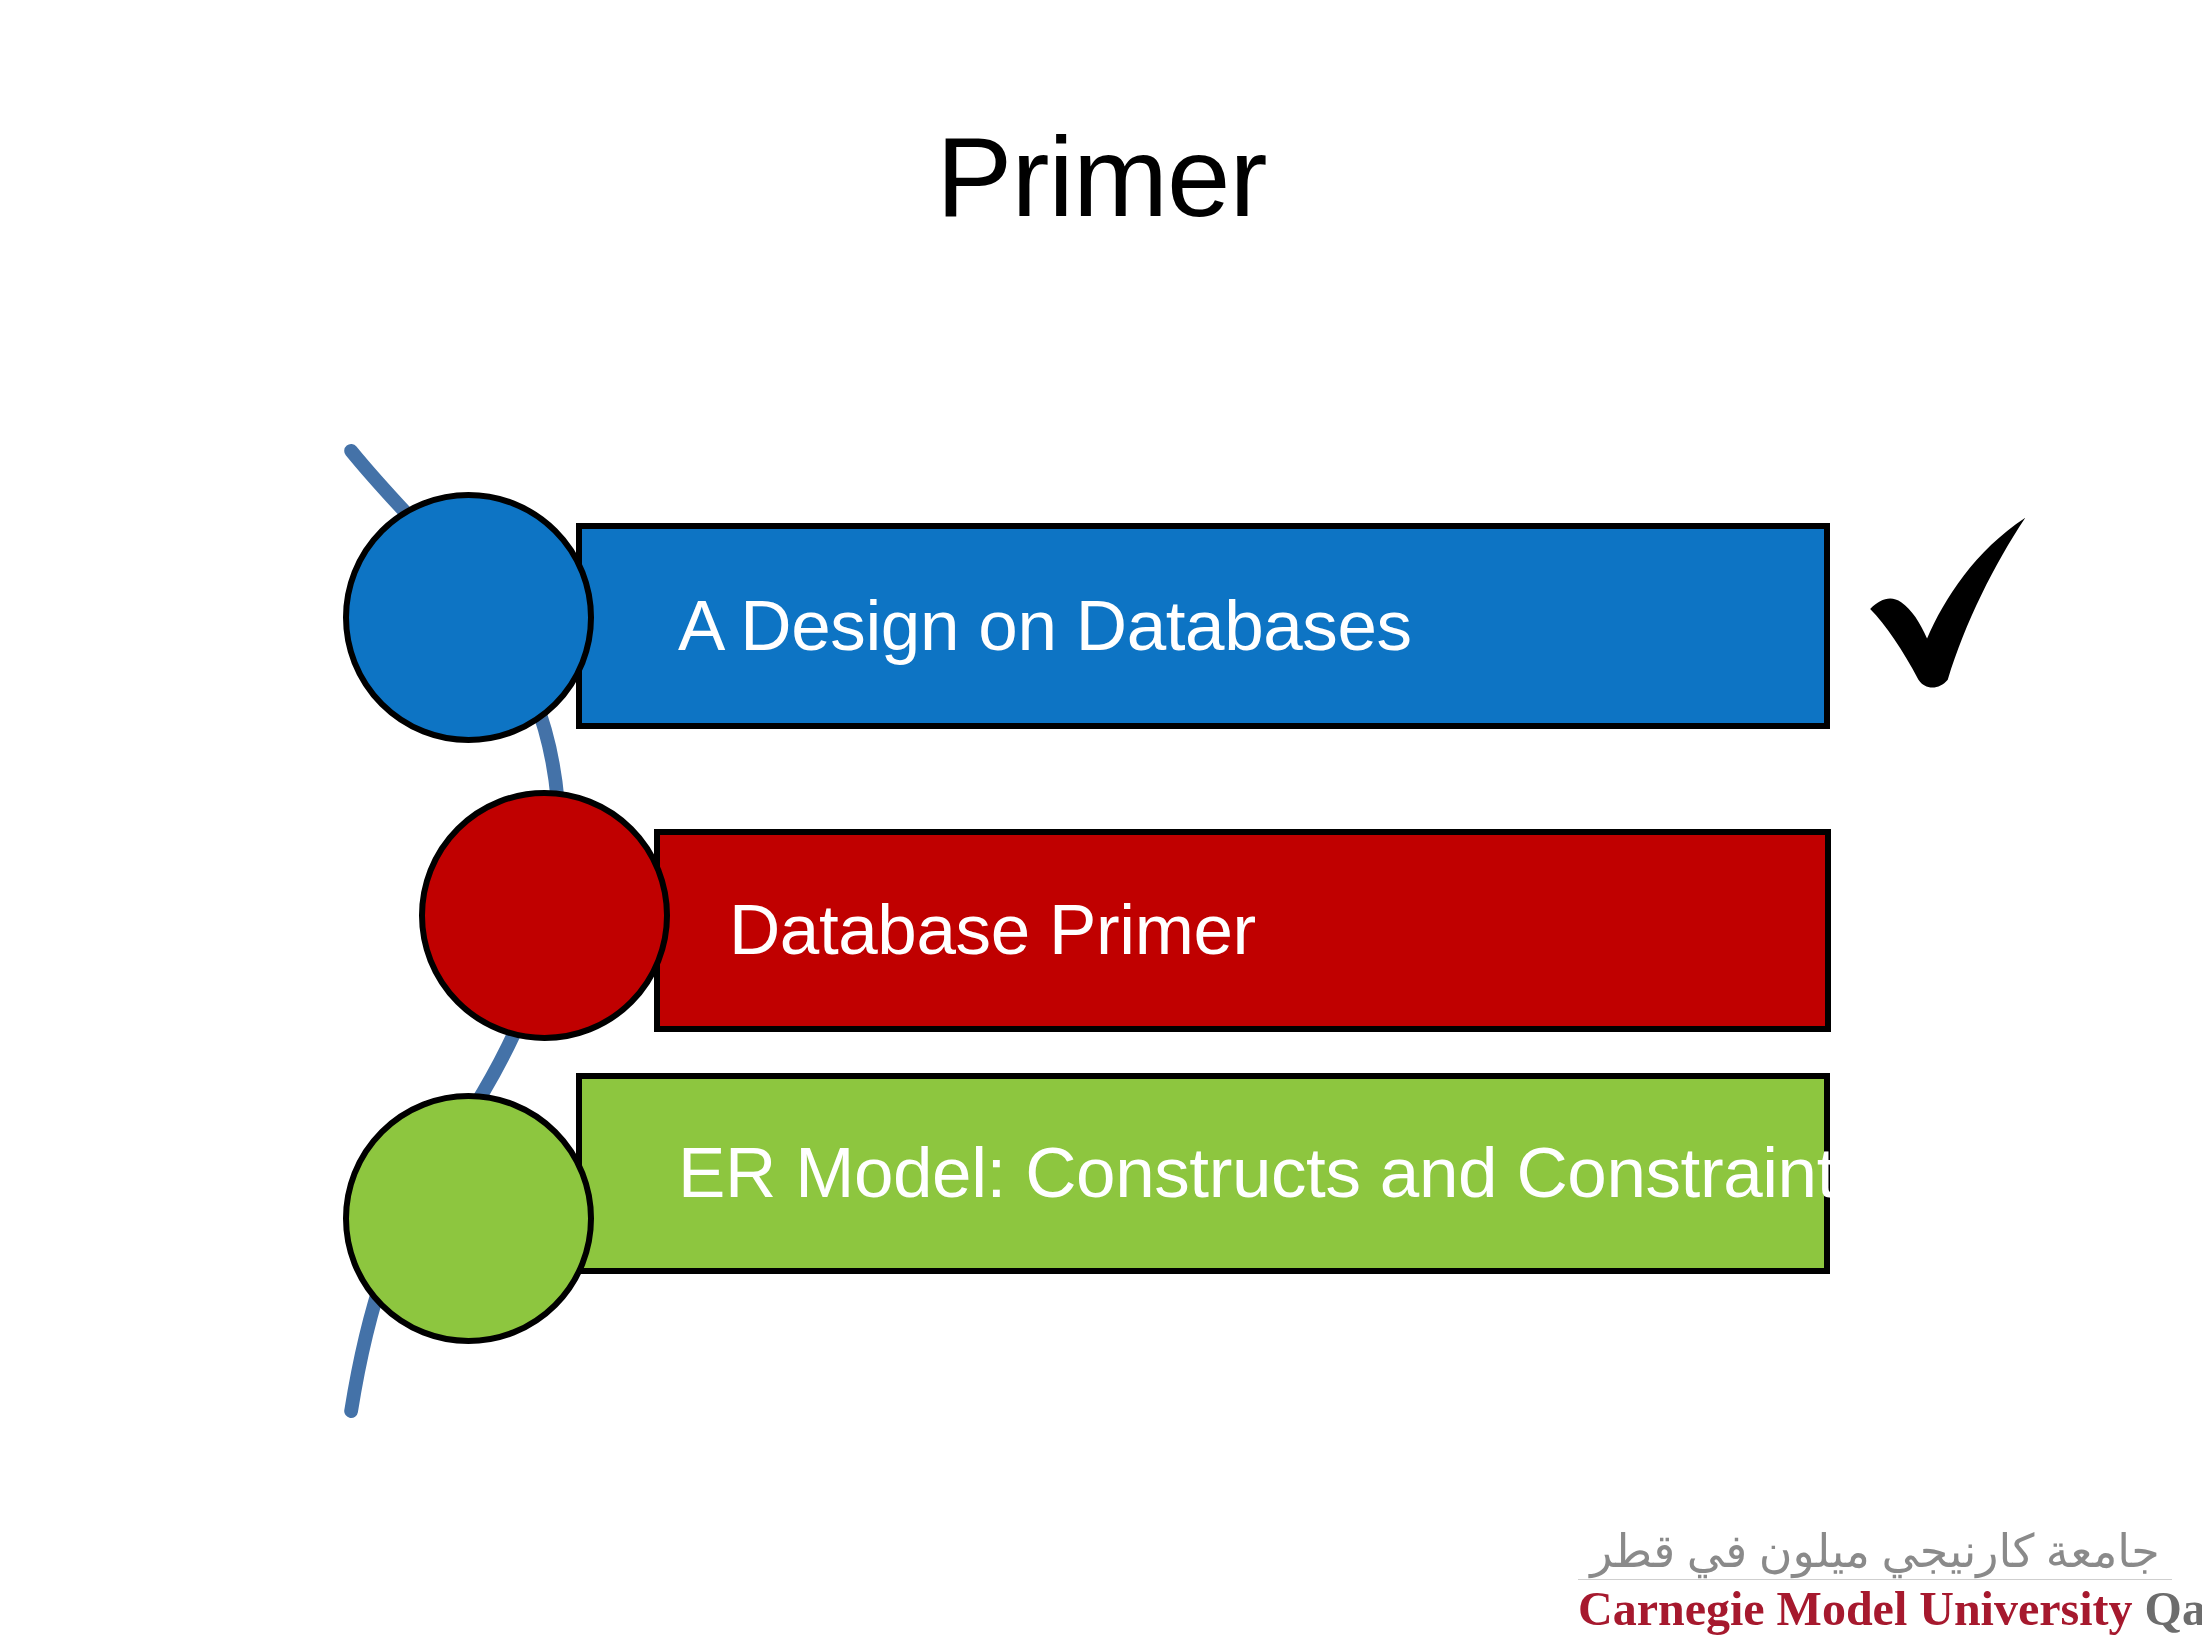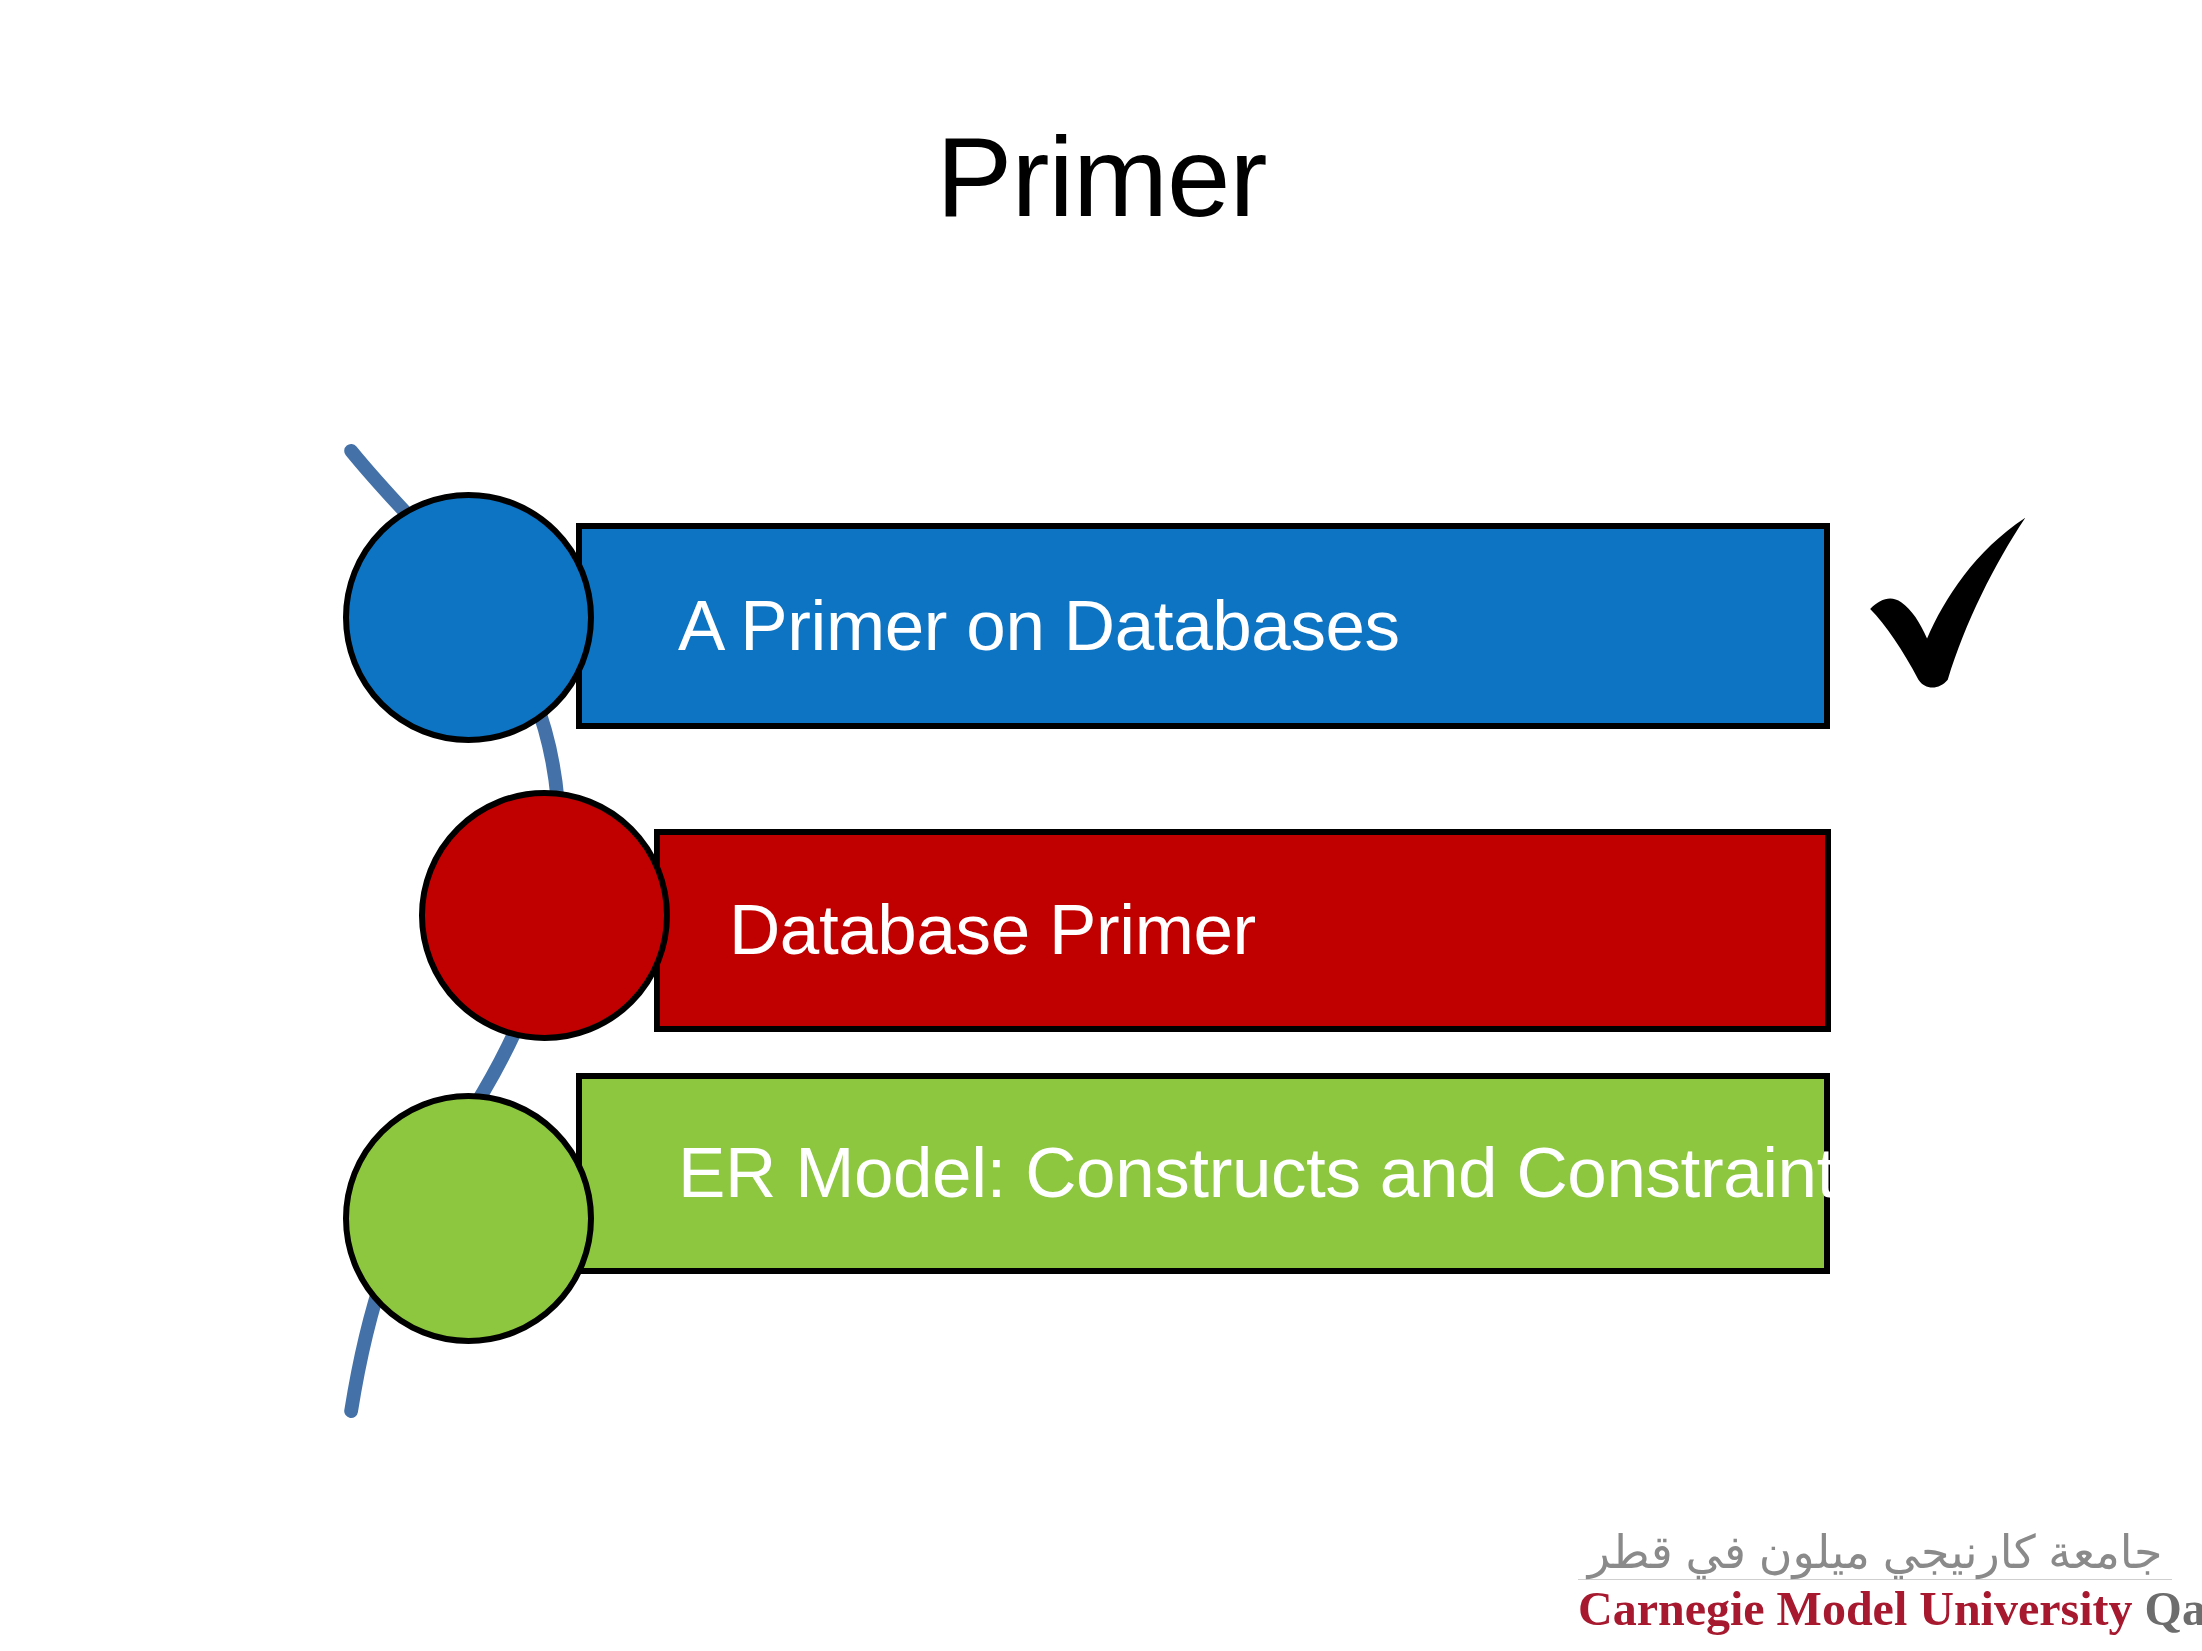--- a/index.html
+++ b/index.html
@@ -135,21 +135,21 @@
   }
   #cmuq-logo-arabic {
     font-size: 46px;
     line-height: 1.0;
     color: #8a8a8a;
     direction: rtl;
     text-align: center;
     letter-spacing: 0.9px;
     padding-bottom: 3.4px;
     border-bottom: 1.7px solid #cfcfcf;
-    font-family: Liberation Sans, sans-serif;
+    font-family: Liberation Serif, serif;
   }
   #cmuq-logo-wordmark {
     margin-top: 5.2px;
     white-space: nowrap;
     text-align: center;
     font-family: "Liberation Serif", serif;
     font-weight: 700;
     font-size: 48px;
     line-height: 1.0;
   }
@@ -167,21 +167,21 @@
     <path d="M 408 524
              C 470 600, 520 640, 560 700
              C 612 778, 640 840, 648 930
              C 656 1030, 636 1120, 598 1200
              C 560 1282, 520 1330, 486 1390
              C 448 1456, 424 1540, 408 1640" fill="none" stroke="#4472A8" stroke-width="16" stroke-linecap="round"></path>
   </svg>
 
   <div class="outline-row" id="row-primer">
     <div class="row-bar">
-      <span class="row-bar-label">A Primer on Databases</span>
+      <span class="row-bar-label">A Design on Databases</span>
     </div>
     <div class="row-circle"></div>
   </div>
 
   <div class="outline-row" id="row-design">
     <div class="row-bar">
       <span class="row-bar-label">Database Primer</span>
     </div>
     <div class="row-circle"></div>
   </div>

